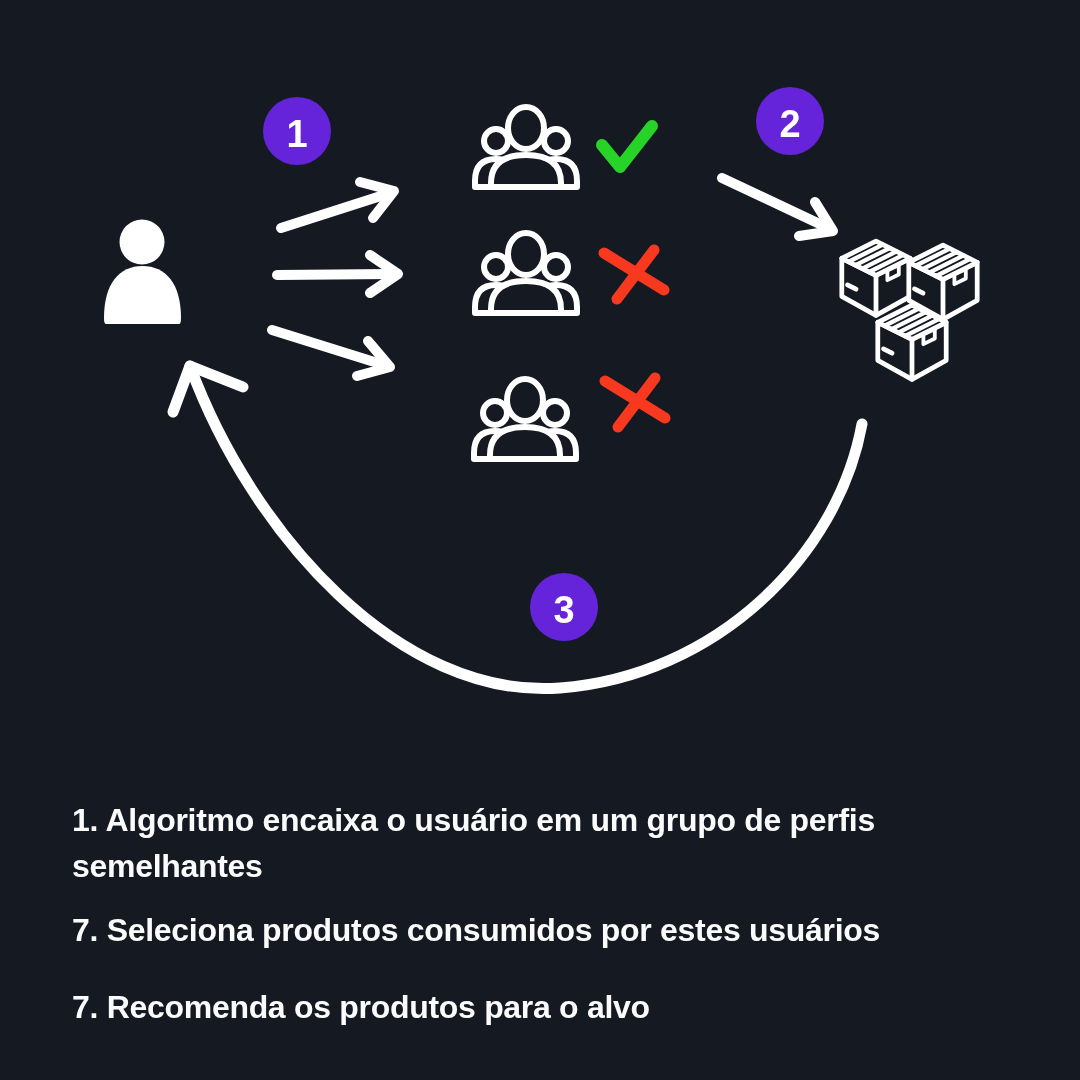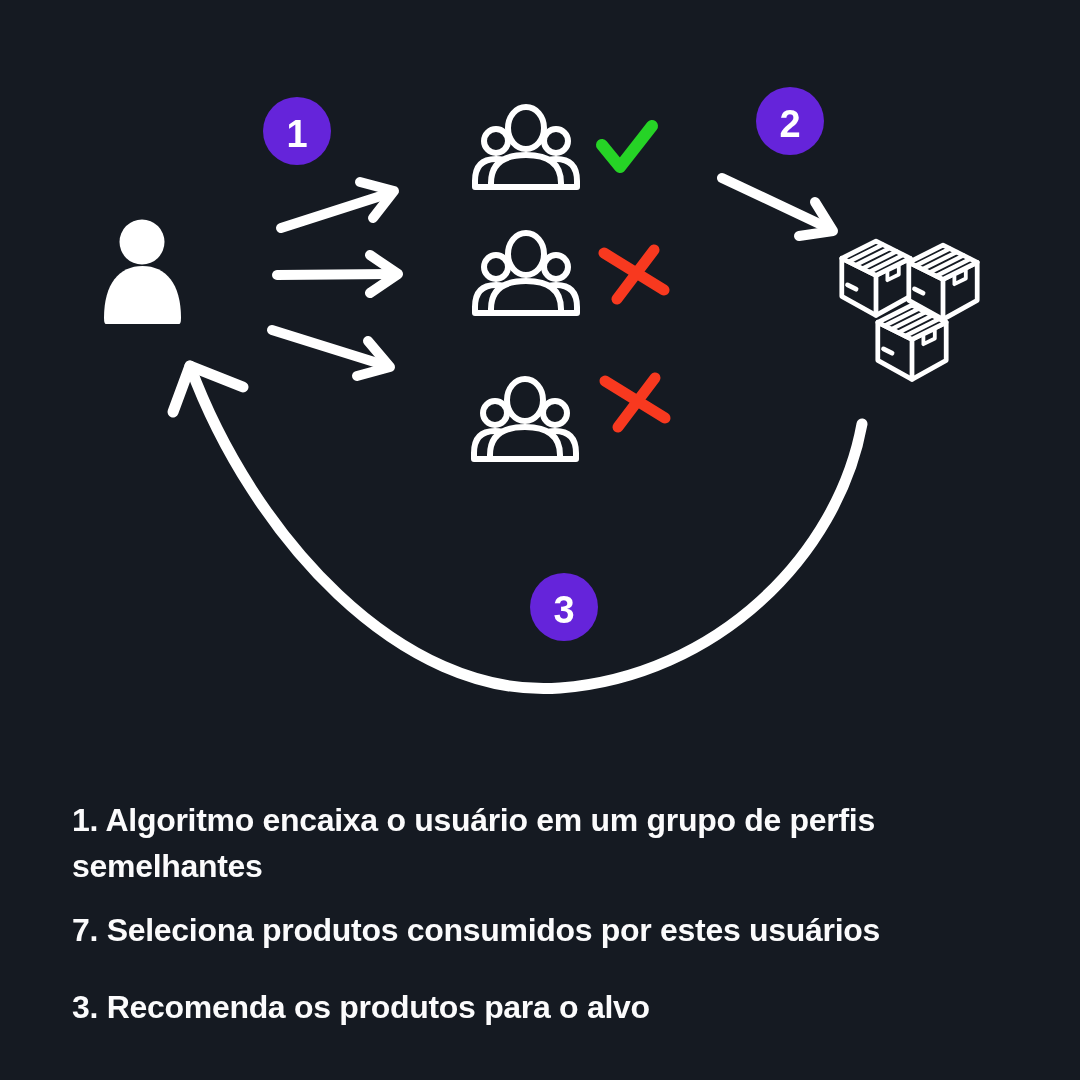--- a/index.html
+++ b/index.html
@@ -136,16 +136,16 @@
     <g>
       <circle cx="564" cy="607" r="34" fill="#6524da"></circle>
       <text class="badge-number" x="564" y="608" text-anchor="middle" dominant-baseline="central" dy="2">3</text>
     </g>
   </svg>
 
   <div class="steps-list">
     <p class="step-item step-1">1. Algoritmo encaixa o usuário em um grupo de perfis
 semelhantes</p>
     <p class="step-item step-2">7. Seleciona produtos consumidos por estes usuários</p>
-    <p class="step-item step-3">3. Recomenda os produtos para o alvo</p>
+    <p class="step-item step-3">7. Recomenda os produtos para o alvo</p>
   </div>
 
 </div>
 
 </body></html>

